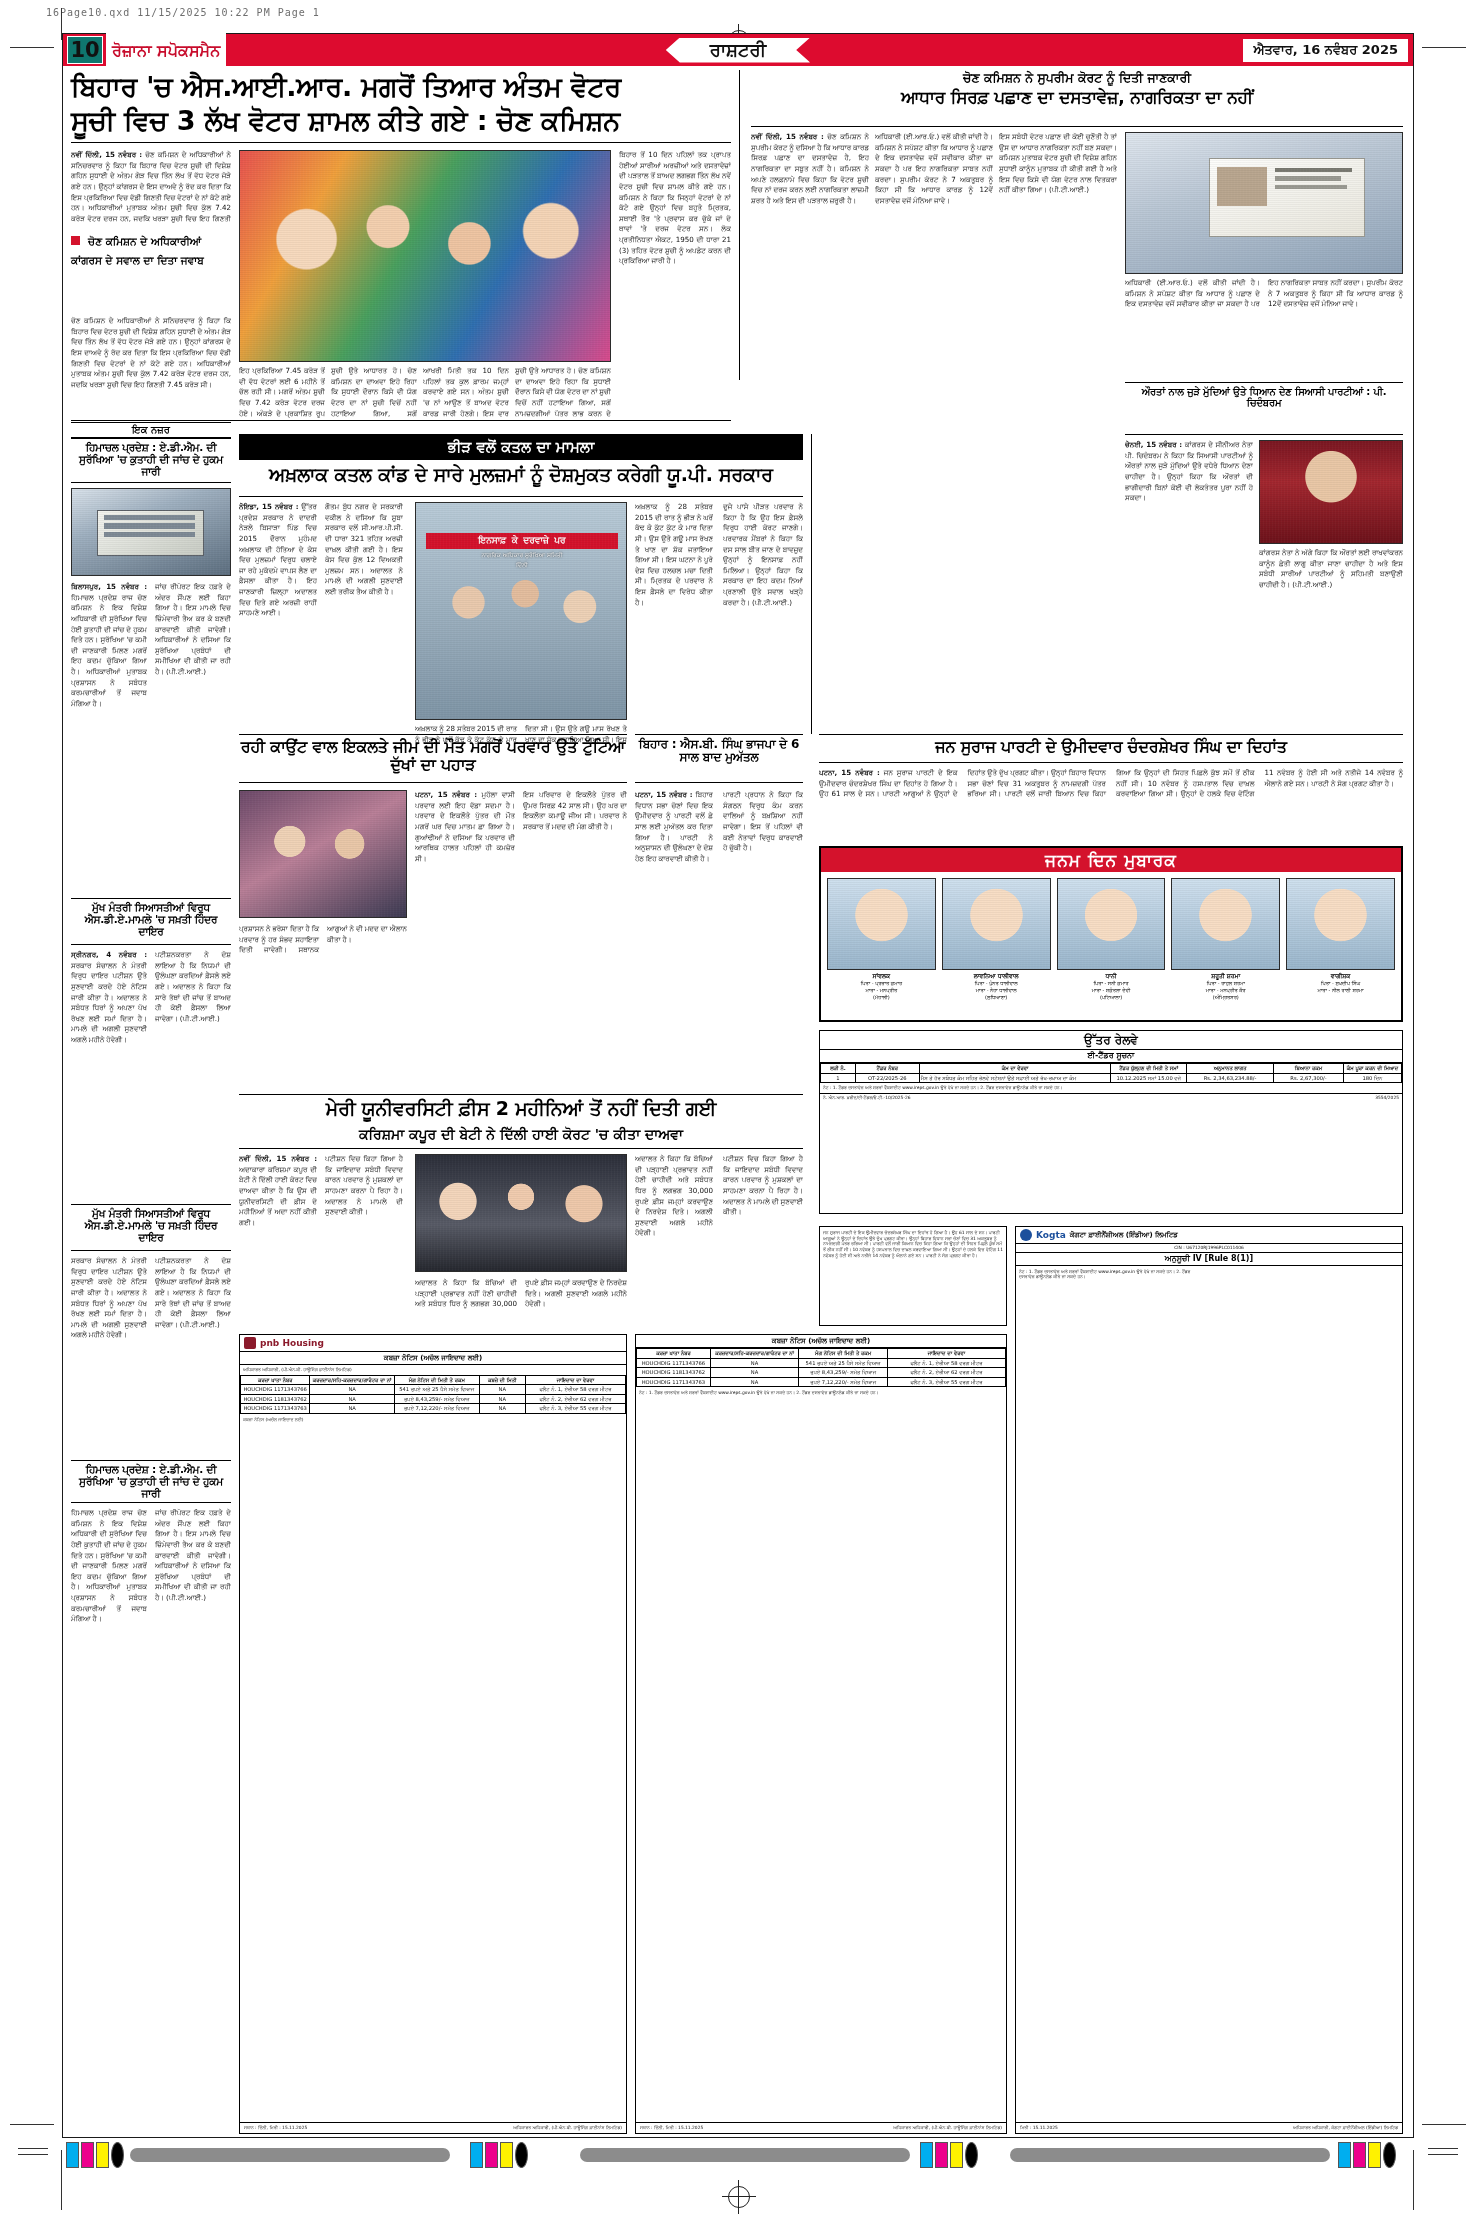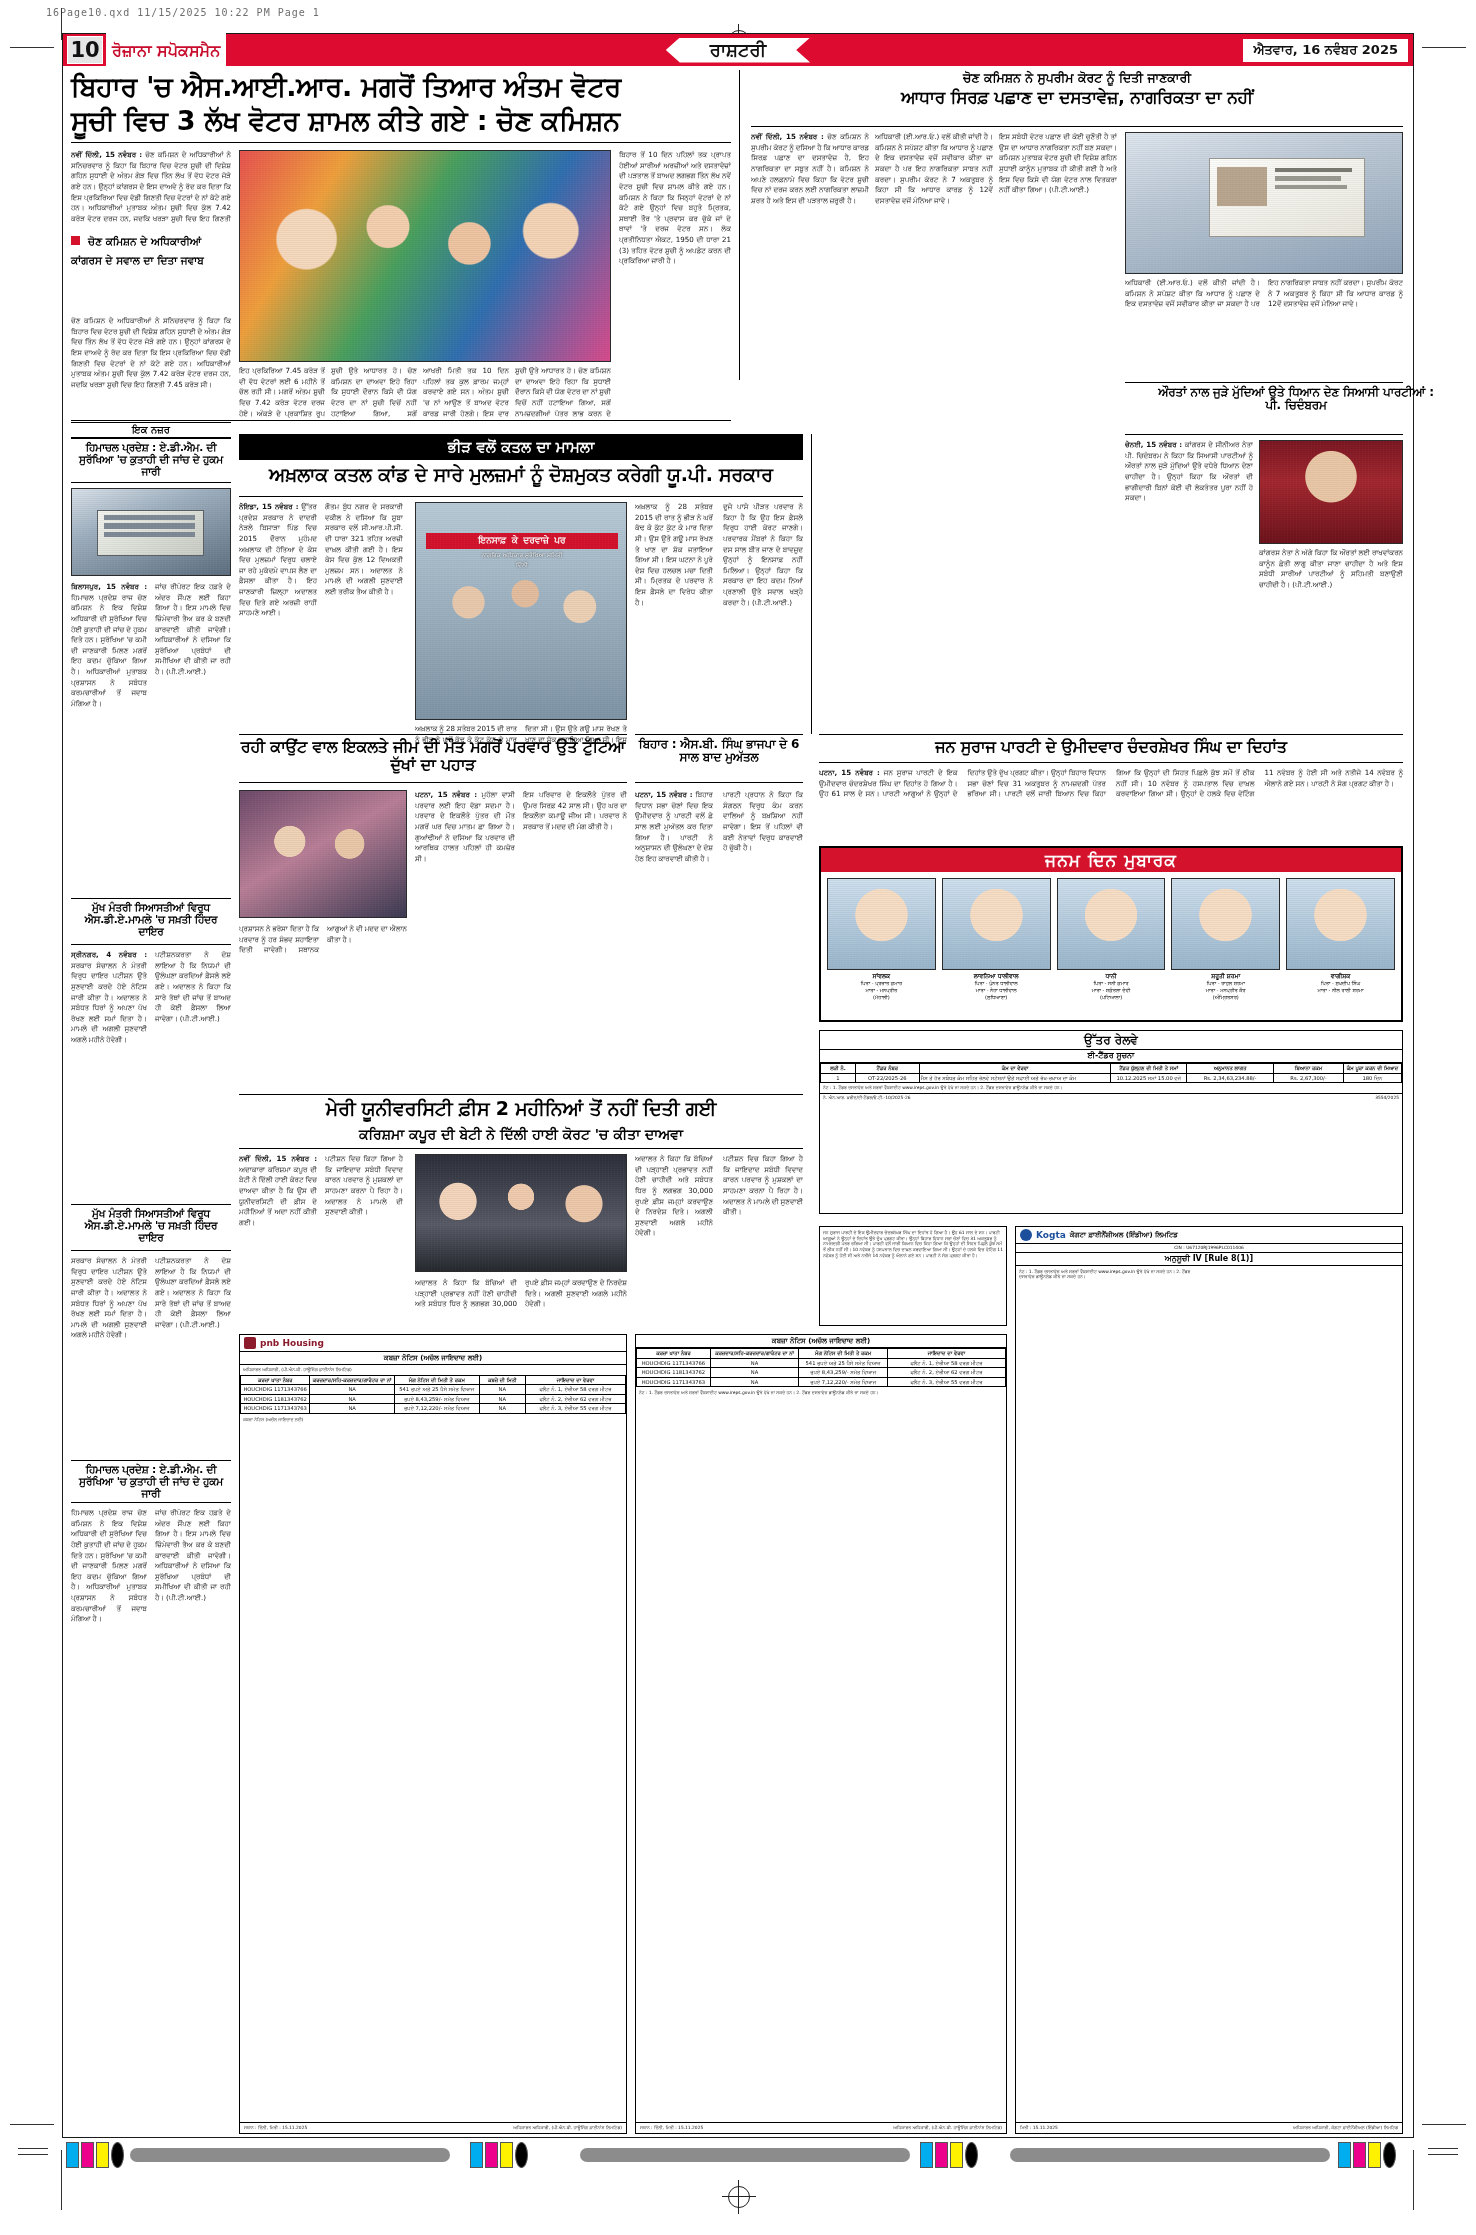--- a/index.html
+++ b/index.html
@@ -13,21 +13,21 @@
   .regmark:before{left:16px;top:0;width:1px;height:34px;}
   .regmark:after{top:16px;left:0;height:1px;width:34px;}
   .regcircle{position:absolute;left:6px;top:6px;width:20px;height:20px;border:1px solid #222;border-radius:50%;}
   .cropmark{position:absolute;background:#333;}
 
   
   .frame{position:absolute;left:62px;top:33px;width:1352px;height:2105px;border:1px solid #1a1a1a;background:#fff;box-sizing:border-box;}
 
   
   .masthead{position:absolute;left:0;top:0;width:100%;height:32px;background:#dd0b2f;display:flex;align-items:center;}
-  .mh-pageno{width:34px;height:26px;margin-left:4px;background:#e5e5e5;color:#111;font-weight:bold;font-size:21px;display:flex;align-items:center;justify-content:center;border:1px solid #fff;}
+  .mh-pageno{width:34px;height:26px;margin-left:4px;background:#0f766e;color:#111;font-weight:bold;font-size:21px;display:flex;align-items:center;justify-content:center;border:1px solid #fff;}
   .mh-paper{margin-left:3px;height:24px;background:#fff;color:#c80c2c;font-weight:bold;font-size:16px;display:flex;align-items:center;padding:12px 6px;}
   .mh-center{position:absolute;left:50%;transform:translateX(-50%);height:25px;background:#fff;color:#111;font-weight:bold;font-size:18px;display:flex;align-items:center;padding:0 44px;
      clip-path:polygon(14px 0,100% 0,calc(100% - 14px) 50%,100% 100%,14px 100%,0 50%);}
   .mh-date{position:absolute;right:5px;height:23px;background:#fff;color:#111;font-weight:bold;font-size:13px;display:flex;align-items:center;padding:0 10px;}
 
   
   .hl{font-weight:bold;color:#000;line-height:1.12;letter-spacing:-0.2px;}
   .kicker{font-weight:bold;text-align:center;}
   .body-col{font-size:7.1px;line-height:1.5;text-align:justify;color:#111;overflow:hidden;
      -webkit-hyphens:auto;hyphens:auto;word-spacing:-0.3px;}
@@ -171,21 +171,21 @@
     <div class="body-col" style="position:absolute;left:360px;top:332px;width:86px;height:52px;">ਆਖਰੀ ਮਿਤੀ ਤਕ 10 ਦਿਨ ਪਹਿਲਾਂ ਤਕ ਕੁਲ ਫ਼ਾਰਮ ਜਮ੍ਹਾਂ ਕਰਵਾਏ ਗਏ ਸਨ। ਅੰਤਮ ਸੂਚੀ 'ਚ ਨਾਂ ਆਉਣ ਤੋਂ ਬਾਅਦ ਵੋਟਰ ਕਾਰਡ ਜਾਰੀ ਹੋਣਗੇ। ਇਸ ਵਾਰ ਕਮਿਸ਼ਨ ਨੇ 1 ਅਕਤੂਬਰ ਨੂੰ ਹਰ ਬੂਥ 'ਤੇ ਨਾਮਜ਼ਦਗੀਆਂ ਪੱਤਰ ਦੀ ਸਹੂਲਤ ਦਾ ਐਲਾਨ ਕੀਤਾ ਸੀ।</div>
     <div class="body-col" style="position:absolute;left:452px;top:332px;width:96px;height:52px;">ਸੂਚੀ ਉਤੇ ਆਧਾਰਤ ਹੋ। ਚੋਣ ਕਮਿਸ਼ਨ ਦਾ ਦਾਅਵਾ ਇਹੋ ਰਿਹਾ ਕਿ ਸੁਧਾਈ ਦੌਰਾਨ ਕਿਸੇ ਵੀ ਯੋਗ ਵੋਟਰ ਦਾ ਨਾਂ ਸੂਚੀ ਵਿਚੋਂ ਨਹੀਂ ਹਟਾਇਆ ਗਿਆ, ਸਗੋਂ ਨਾਮਜ਼ਦਗੀਆਂ ਪੱਤਰ ਲਾਭ ਕਰਨ ਦੇ ਕੰਮ ਵੀ ਤੇਜ਼ ਹੋਏ।</div>
 
     <div class="body-col" style="position:absolute;left:556px;top:116px;width:112px;height:268px;">ਬਿਹਾਰ ਤੋਂ 10 ਦਿਨ ਪਹਿਲਾਂ ਤਕ ਪ੍ਰਾਪਤ ਹੋਈਆਂ ਸਾਰੀਆਂ ਅਰਜ਼ੀਆਂ ਅਤੇ ਦਸਤਾਵੇਜ਼ਾਂ ਦੀ ਪੜਤਾਲ ਤੋਂ ਬਾਅਦ ਲਗਭਗ ਤਿੰਨ ਲੱਖ ਨਵੇਂ ਵੋਟਰ ਸੂਚੀ ਵਿਚ ਸ਼ਾਮਲ ਕੀਤੇ ਗਏ ਹਨ। ਕਮਿਸ਼ਨ ਨੇ ਕਿਹਾ ਕਿ ਜਿਨ੍ਹਾਂ ਵੋਟਰਾਂ ਦੇ ਨਾਂ ਕੱਟੇ ਗਏ ਉਨ੍ਹਾਂ ਵਿਚ ਬਹੁਤੇ ਮ੍ਰਿਤਕ, ਸਥਾਈ ਤੌਰ 'ਤੇ ਪ੍ਰਵਾਸ ਕਰ ਚੁੱਕੇ ਜਾਂ ਦੋ ਥਾਵਾਂ 'ਤੇ ਦਰਜ ਵੋਟਰ ਸਨ। ਲੋਕ ਪ੍ਰਤੀਨਿਧਤਾ ਐਕਟ, 1950 ਦੀ ਧਾਰਾ 21 (3) ਤਹਿਤ ਵੋਟਰ ਸੂਚੀ ਨੂੰ ਅਪਡੇਟ ਕਰਨ ਦੀ ਪ੍ਰਕਿਰਿਆ ਜਾਰੀ ਹੈ।</div>
 
     <div style="position:absolute;left:8px;top:388px;width:160px;text-align:center;font-size:10px;font-weight:bold;border-top:1px solid #000;border-bottom:1px solid #000;padding:1px 0;">ਇਕ ਨਜ਼ਰ</div>
 
     <div class="rule hrule" style="left:8px;top:386px;width:660px;"></div>
 
     <div class="rule hrule" style="left:1062px;top:348px;width:278px;"></div>
-    <div class="hl center" style="position:absolute;left:1062px;top:352px;width:278px;font-size:12px;margin-left:32px;">ਔਰਤਾਂ ਨਾਲ ਜੁੜੇ ਮੁੱਦਿਆਂ ਉਤੇ ਧਿਆਨ ਦੇਣ ਸਿਆਸੀ ਪਾਰਟੀਆਂ : ਪੀ. ਚਿਦੰਬਰਮ</div>
+    <div class="hl center" style="position:absolute;left:1062px;top:352px;width:278px;font-size:10px;">ਔਰਤਾਂ ਨਾਲ ਜੁੜੇ ਮੁੱਦਿਆਂ ਉਤੇ ਧਿਆਨ ਦੇਣ ਸਿਆਸੀ ਪਾਰਟੀਆਂ : ਪੀ. ਚਿਦੰਬਰਮ</div>
     <div class="rule hrule" style="left:1062px;top:400px;width:278px;"></div>
 
     <div class="photo" style="left:1196px;top:406px;width:144px;height:104px;">
       <div class="ph-in tex-man"></div>
       <div class="grain"></div>
     </div>
     <div class="body-col" style="position:absolute;left:1062px;top:406px;width:128px;height:228px;">
       <b>ਚੇਨਈ, 15 ਨਵੰਬਰ :</b>
       <span>ਕਾਂਗਰਸ ਦੇ ਸੀਨੀਅਰ ਨੇਤਾ ਪੀ. ਚਿਦੰਬਰਮ ਨੇ ਕਿਹਾ ਕਿ ਸਿਆਸੀ ਪਾਰਟੀਆਂ ਨੂੰ ਔਰਤਾਂ ਨਾਲ ਜੁੜੇ ਮੁੱਦਿਆਂ ਉਤੇ ਵਧੇਰੇ ਧਿਆਨ ਦੇਣਾ ਚਾਹੀਦਾ ਹੈ। ਉਨ੍ਹਾਂ ਕਿਹਾ ਕਿ ਔਰਤਾਂ ਦੀ ਭਾਗੀਦਾਰੀ ਬਿਨਾਂ ਕੋਈ ਵੀ ਲੋਕਤੰਤਰ ਪੂਰਾ ਨਹੀਂ ਹੋ ਸਕਦਾ।</span>
     </div>

